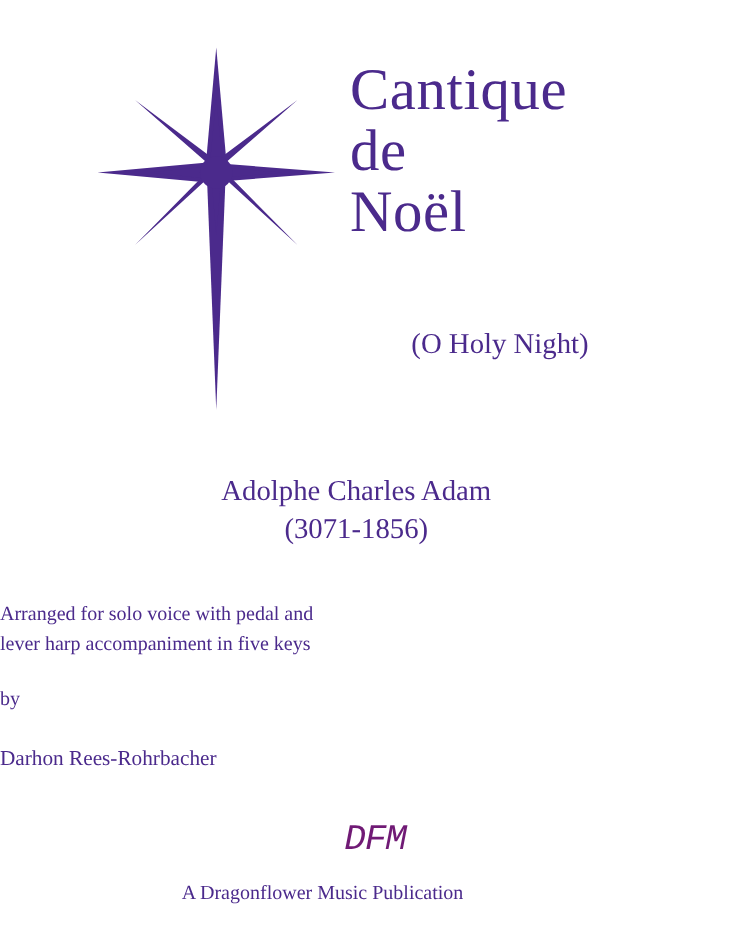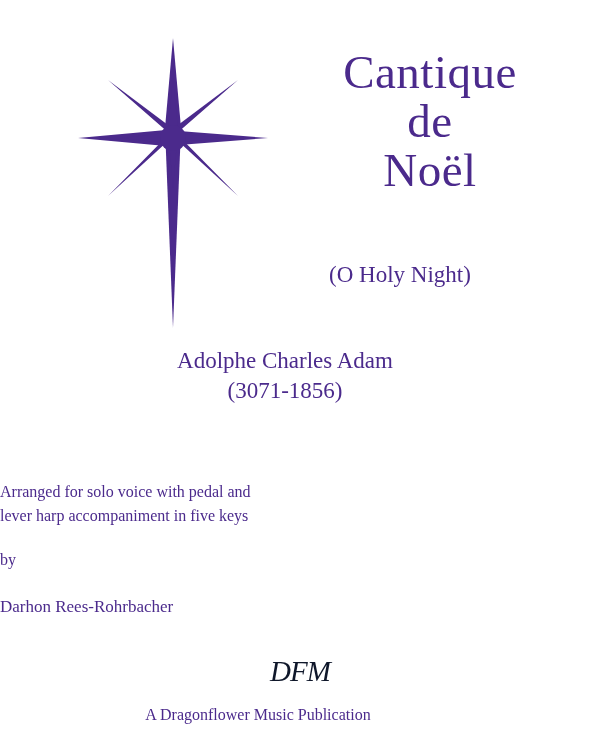--- a/index.html
+++ b/index.html
@@ -31,21 +31,20 @@
     height: 290px;
   }
   .star-wrap svg { display: block; }
 
   
   .title-block {
     position: absolute;
     left: 280px;
     top: 48px;
     width: 300px;
-    text-align: center;
   }
   .title-line {
     font-size: 47px;
     line-height: 1.04;
     color: #4b2a8c;
     font-weight: normal;
     letter-spacing: 0.5px;
   }
 
   .subtitle {
@@ -55,21 +54,21 @@
     width: 300px;
     text-align: center;
     font-size: 23px;
     color: #4b2a8c;
   }
 
   
   .composer {
     position: absolute;
     left: 0;
-    top: 346px;
+    top: 378px;
     width: 570px;
     text-align: center;
     font-size: 23px;
     line-height: 1.32;
     color: #4b2a8c;
   }
 
   
   .credit {
     position: absolute;
@@ -89,24 +88,24 @@
     font-size: 17px;
   }
 
   
   .logo {
     position: absolute;
     left: 0;
     top: 655px;
     width: 600px;
     text-align: center;
-    font-family: Liberation Serif, serif;
+    font-family: Liberation Mono, monospace;
     font-size: 29px;
     letter-spacing: -1px;
-    color: #0f172a;
+    color: #701a75;
     font-style: italic;
   }
   .publisher {
     position: absolute;
     left: 0;
     top: 706px;
     width: 516px;
     text-align: center;
     font-size: 16px;
     color: #4b2a8c;

